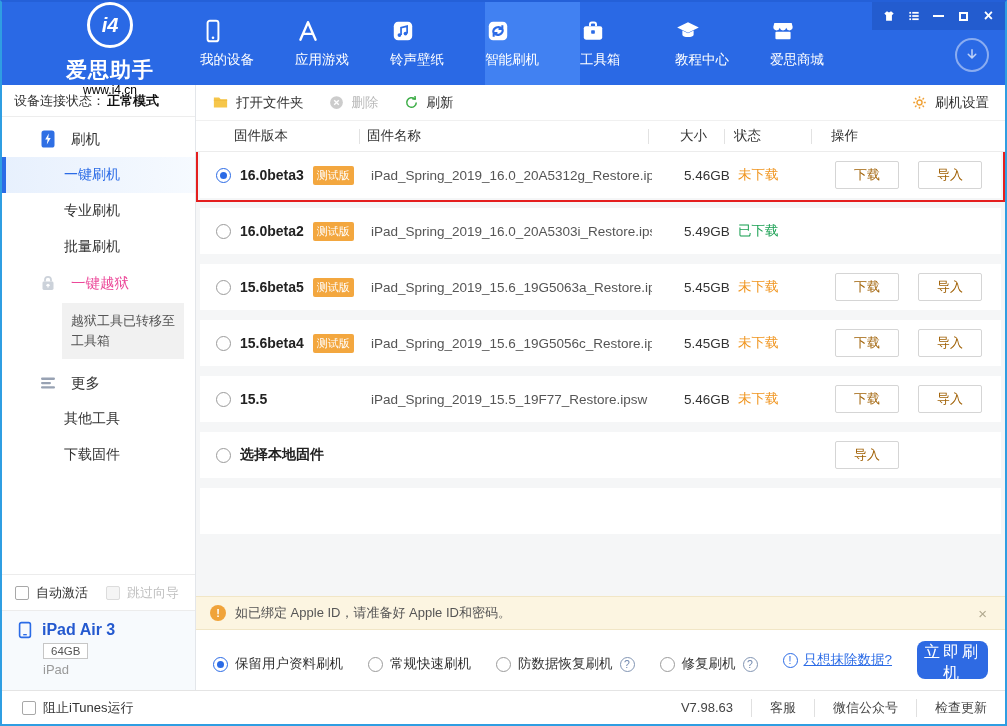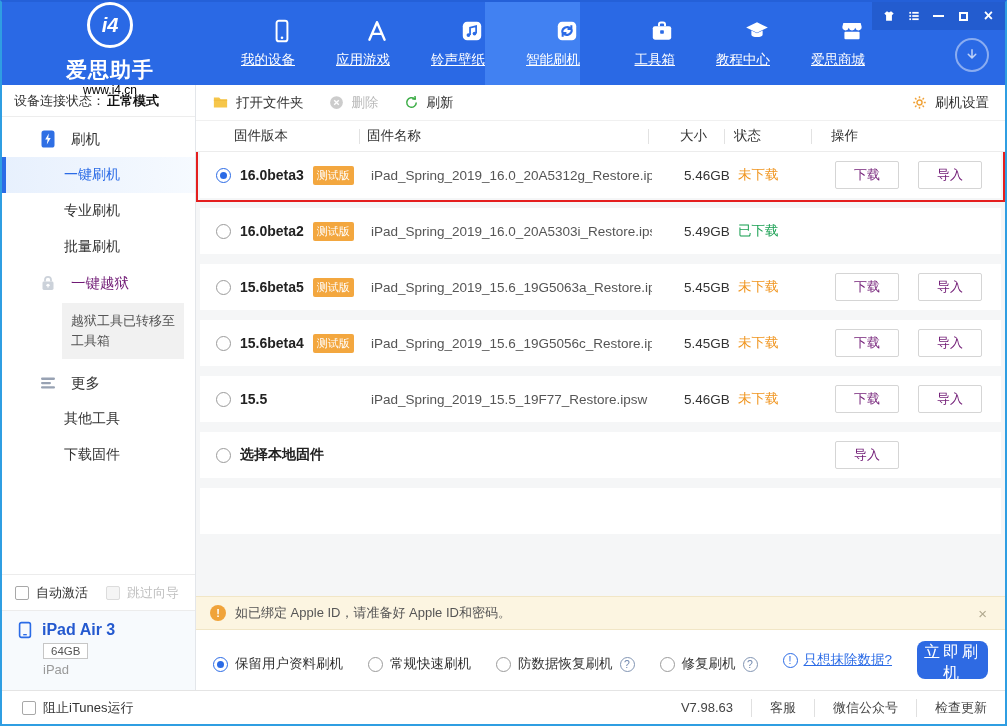--- a/index.html
+++ b/index.html
@@ -8,21 +8,21 @@
     display:flex;flex-direction:column;font-family:"Liberation Sans",sans-serif;position:relative;overflow:hidden;}
 
   
   header{height:83px;background:#2a69e5;display:flex;flex-shrink:0;position:relative;}
   .logo-wrap{width:198px;display:flex;align-items:center;padding-left:18px;gap:10px;flex-shrink:0;flex-direction:column;}
   .logo-circle{width:46px;height:46px;border:3px solid #fff;border-radius:50%;display:flex;align-items:center;
     justify-content:center;color:#fff;font-weight:bold;font-size:20px;font-style:italic;flex-shrink:0;}
   .brand-name{color:#fff;font-size:21px;font-weight:bold;letter-spacing:1px;line-height:1.1;}
   .brand-url{color:#000000;font-size:12px;margin-top:2px;text-align:center;}
   .main-nav{display:flex;height:100%;}
-  .nav-item{width:95px;display:flex;flex-direction:column;align-items:flex-end;justify-content:center;gap:7px;color:#fff;cursor:pointer;text-decoration:underline;}
+  .nav-item{width:95px;display:flex;flex-direction:column;align-items:flex-start;justify-content:center;gap:7px;color:#fff;cursor:pointer;}
   .nav-item.active{background:#4181f2;}
   .nicon{width:26px;height:26px;display:flex;align-items:center;justify-content:center;}
   .nicon svg{width:26px;height:26px;}
   .nav-label{font-size:13.5px;}
   .win-controls{position:absolute;top:0;right:0;height:28px;display:flex;align-items:center;background:rgba(8,32,110,0.18);padding:0 4px;}
   .wc{width:25px;height:28px;display:flex;align-items:center;justify-content:center;color:#fff;cursor:pointer;}
   .wc svg{width:14px;height:14px;}
   .wc .bar{width:11px;height:2px;background:#fff;}
   .wc .box{width:9px;height:9px;border:2px solid #fff;}
   .wc .x{font-size:16px;font-weight:bold;line-height:1;}
@@ -30,21 +30,21 @@
     border-radius:50%;display:flex;align-items:center;justify-content:center;cursor:pointer;}
   .download-fab svg{width:18px;height:18px;}
 
   
   .body{flex:1;display:flex;min-height:0;}
   .sidebar{width:194px;border-right:1px solid #e3e6ea;display:flex;flex-direction:column;background:#fff;flex-shrink:0;}
   .conn{height:32px;border-bottom:1px solid #ededed;display:flex;align-items:center;padding-left:12px;font-size:13px;color:#333;flex-shrink:0;}
   .conn b{color:#111;margin-left:2px;}
   .side-menu{flex:1;padding-top:4px;overflow:hidden;}
   .sm-group{height:36px;display:flex;align-items:center;padding-left:36px;gap:13px;font-size:14.5px;color:#333;cursor:pointer;}
-  .sm-group.disabled{color:#701a75;cursor:default;}
+  .sm-group.disabled{color:#ec4899;cursor:default;}
   .gicon{width:20px;height:20px;display:flex;align-items:center;justify-content:center;}
   .gicon svg{width:20px;height:20px;}
   .sm-item{height:36px;display:flex;align-items:center;padding-left:62px;font-size:14px;color:#333;cursor:pointer;position:relative;}
   .sm-item.active{background:linear-gradient(90deg,#e7f0fd,#f6faff);color:#2b6be6;}
   .sm-item.active::before{content:"";position:absolute;left:0;top:0;bottom:0;width:4px;background:#2b6be6;}
   .sm-note{margin:2px 10px 6px 60px;width:122px;background:#f1f1f1;color:#555;font-size:13px;padding:8px 9px;line-height:1.55;}
   .side-checks{height:36px;border-top:1px solid #ececec;display:flex;align-items:center;padding-left:13px;gap:18px;font-size:13px;flex-shrink:0;}
   .chk{display:flex;align-items:center;gap:7px;color:#333;cursor:pointer;}
   .chk.dis{color:#c0c0c0;cursor:default;}
   .cb{width:14px;height:14px;border:1px solid #a8a8a8;border-radius:2px;background:#fff;flex-shrink:0;}
@@ -80,21 +80,21 @@
   .radio.sel{border-color:#2b6be6;}
   .radio.sel::after{content:"";position:absolute;inset:3px;border-radius:50%;background:#2b6be6;}
   .ver{font-size:14px;font-weight:bold;color:#222;white-space:nowrap;}
   .badge{background:#f3a73f;color:#fff;font-size:11px;padding:2px 4px;border-radius:2px;white-space:nowrap;}
   .c-name{font-size:13.5px;color:#555;padding-left:8px;white-space:nowrap;overflow:hidden;}
   .c-size{font-size:13.5px;color:#333;padding-left:32px;white-space:nowrap;}
   .c-status{font-size:13.5px;padding-left:10px;white-space:nowrap;}
   .st-pending{color:#f0941d;}
   .st-done{color:#1aa053;}
   .c-act{display:flex;gap:19px;padding-left:20px;}
-  .act-btn{width:64px;height:28px;border:1px solid #d5d5d5;background:#fff;font-size:13px;color:#701a75;border-radius:2px;cursor:pointer;font-family:inherit;}
+  .act-btn{width:64px;height:28px;border:1px solid #d5d5d5;background:#fff;font-size:13px;color:#a16207;border-radius:2px;cursor:pointer;font-family:inherit;}
   .empty-slot{height:46px;margin:0 4px 10px;background:#fff;}
 
   .notice{height:34px;background:#fcf5e1;border-top:1px solid #f1e6c6;border-bottom:1px solid #f1e6c6;
     display:flex;align-items:center;padding:0 14px;gap:9px;flex-shrink:0;}
   .n-icon{width:16px;height:16px;border-radius:50%;background:#f0a33a;color:#fff;font-size:11px;font-weight:bold;
     display:flex;align-items:center;justify-content:center;flex-shrink:0;}
   .n-text{font-size:13px;color:#555;flex:1;}
   .n-close{color:#b0a88e;font-size:15px;cursor:pointer;padding:0 4px;}
 
   .flash-opts{height:60px;display:flex;align-items:center;padding:0 17px;gap:25px;flex-shrink:0;background:#fff;}

